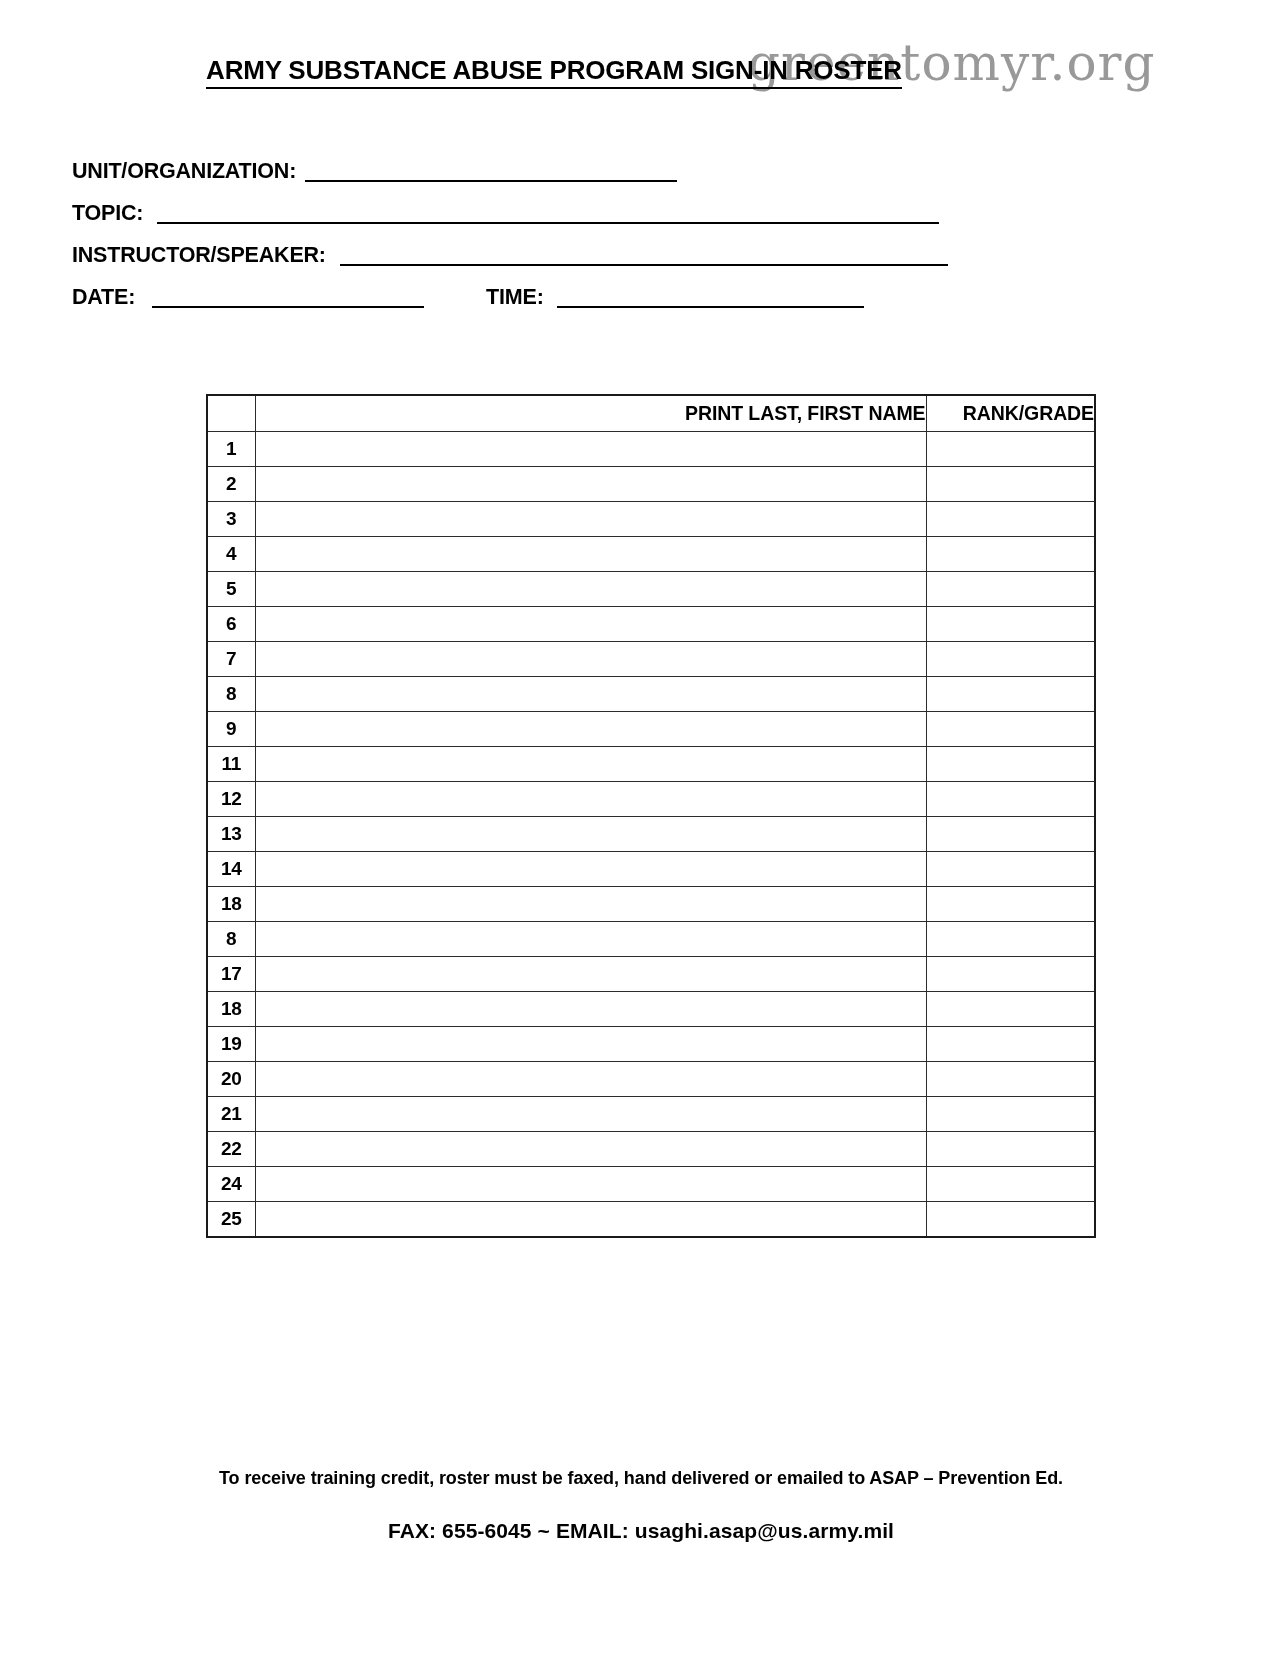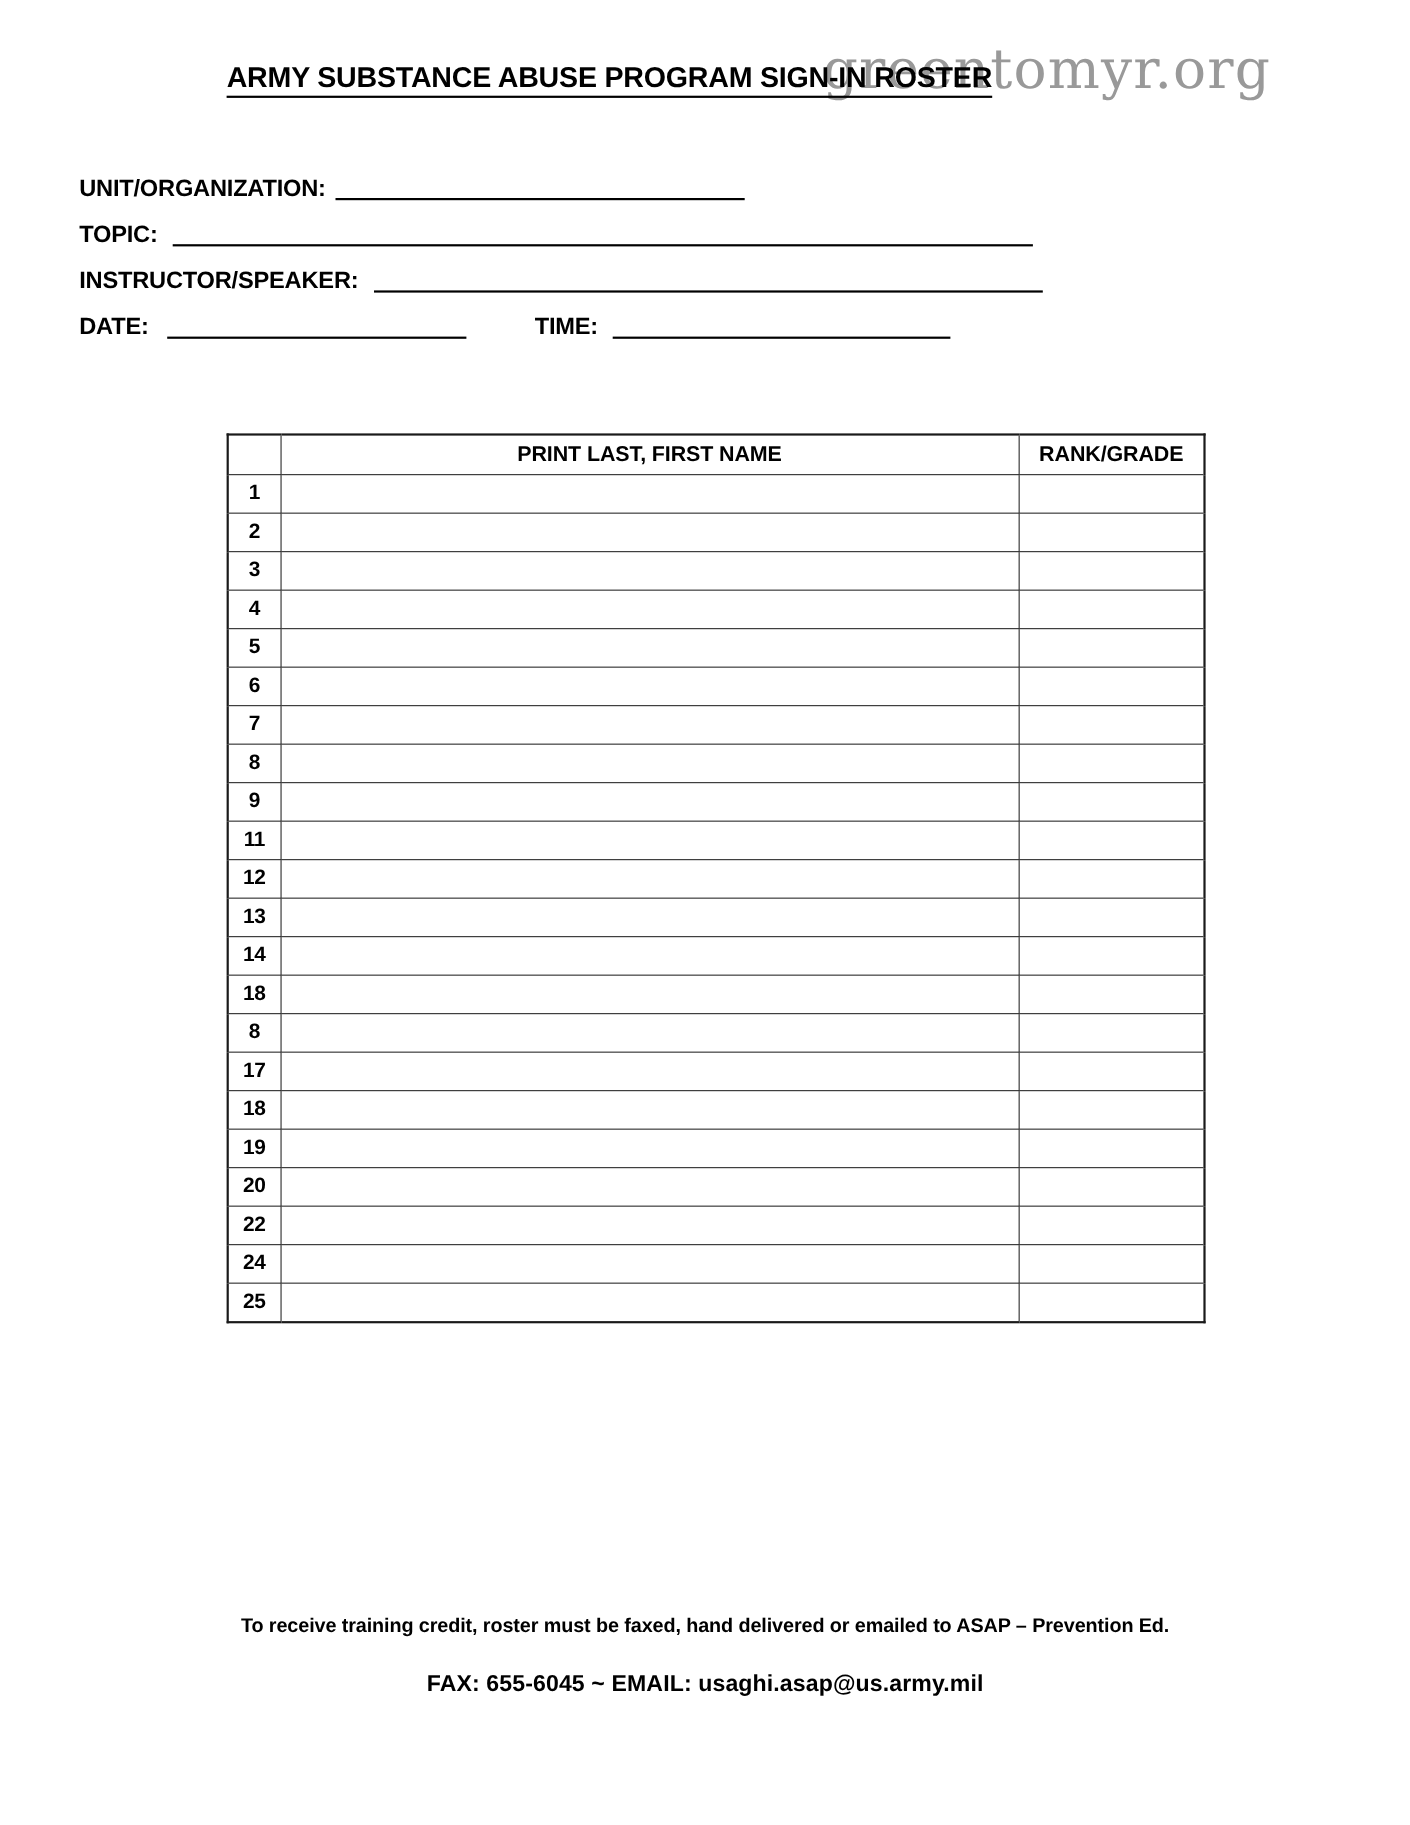--- a/index.html
+++ b/index.html
@@ -98,21 +98,21 @@
 
   #roster-table th,
   #roster-table td {
     border: 1px solid #2b2b2b;
     padding: 0;
   }
   #roster-table thead th {
     height: 35px;
     font-size: 19.5px;
     font-weight: bold;
-    text-align: center;
+    text-align: right;
     letter-spacing: -0.1px;
     vertical-align: middle;
   }
   #roster-table tbody td {
     height: 34px;
     vertical-align: middle;
   }
   #roster-table tbody td.num-cell {
     text-align: center;
     font-size: 19px;
@@ -294,20 +294,25 @@
         <td class="num-cell">19</td>
         <td class="name-cell"></td>
         <td class="rank-cell"></td>
       </tr>
       <tr>
         <td class="num-cell">20</td>
         <td class="name-cell"></td>
         <td class="rank-cell"></td>
       </tr>
       <tr>
+        <td class="num-cell">21</td>
+        <td class="name-cell"></td>
+        <td class="rank-cell"></td>
+      </tr>
+      <tr>
         <td class="num-cell">22</td>
         <td class="name-cell"></td>
         <td class="rank-cell"></td>
       </tr>
       <tr>
         <td class="num-cell">24</td>
         <td class="name-cell"></td>
         <td class="rank-cell"></td>
       </tr>
       <tr>

